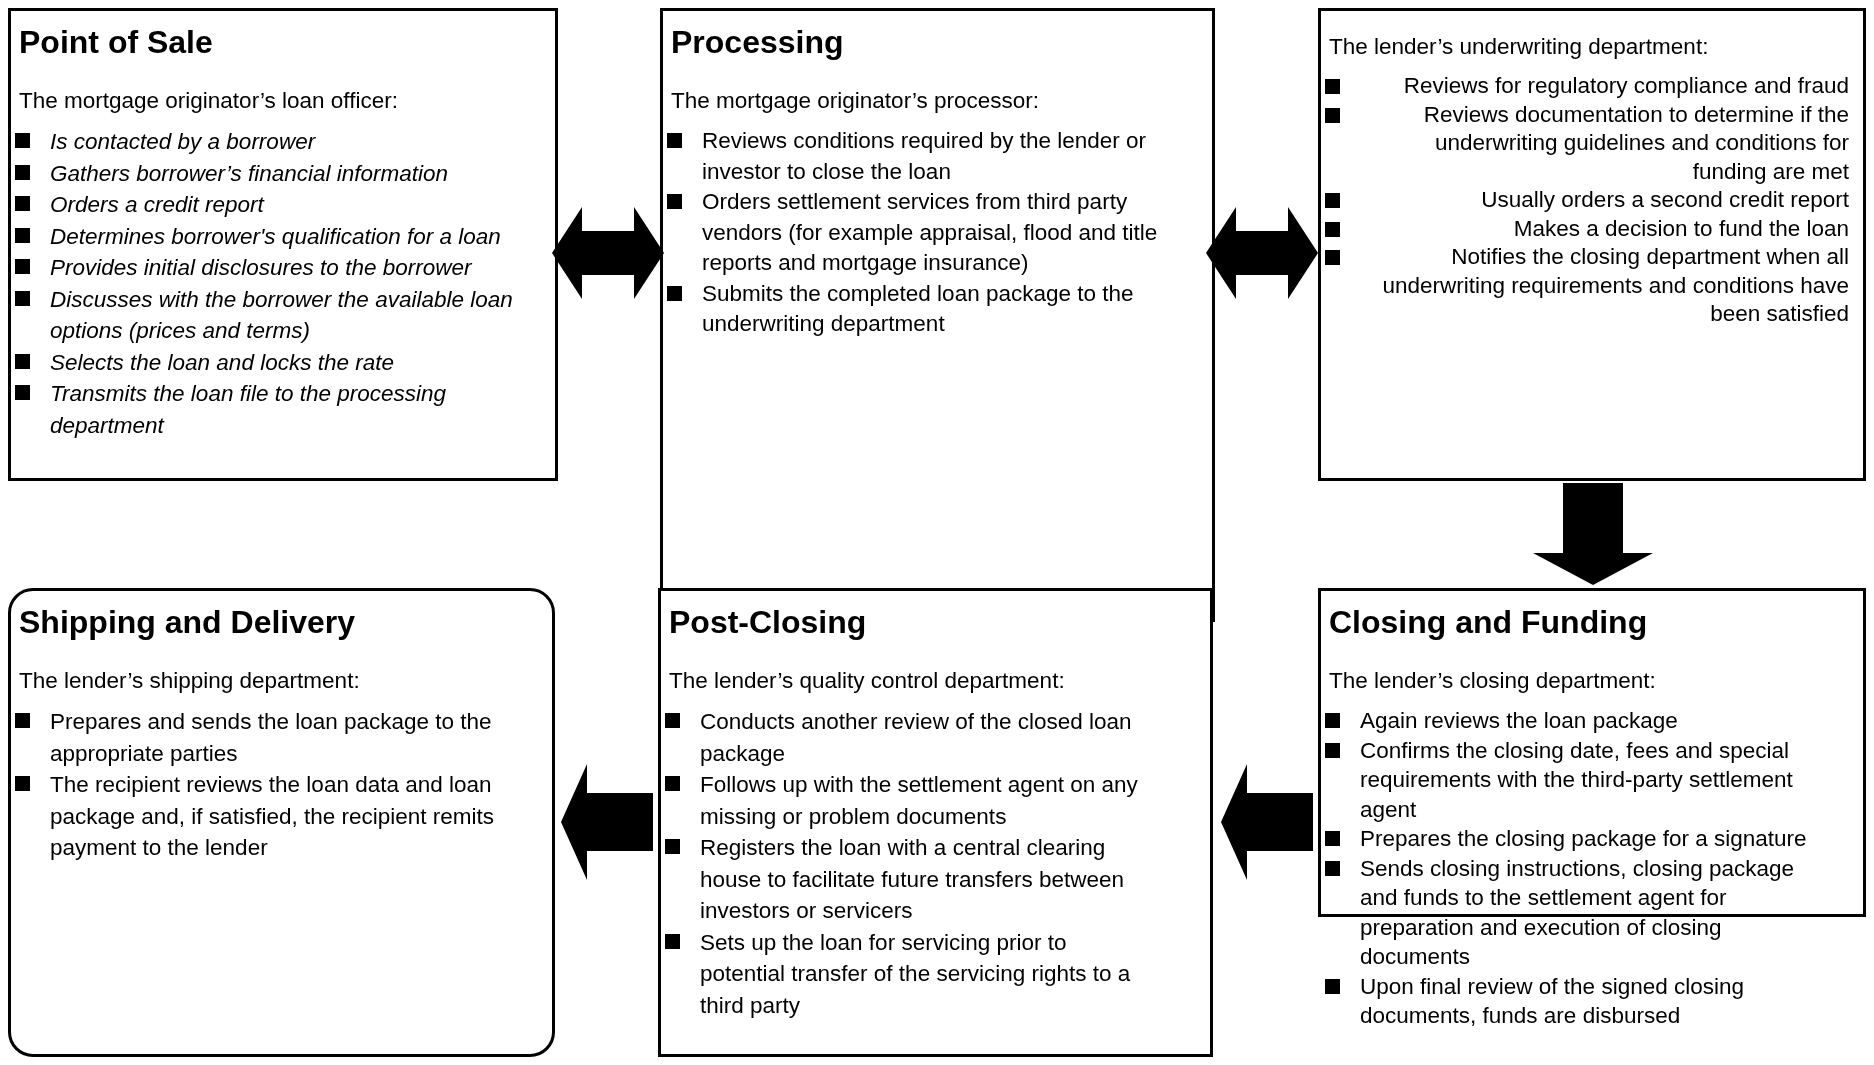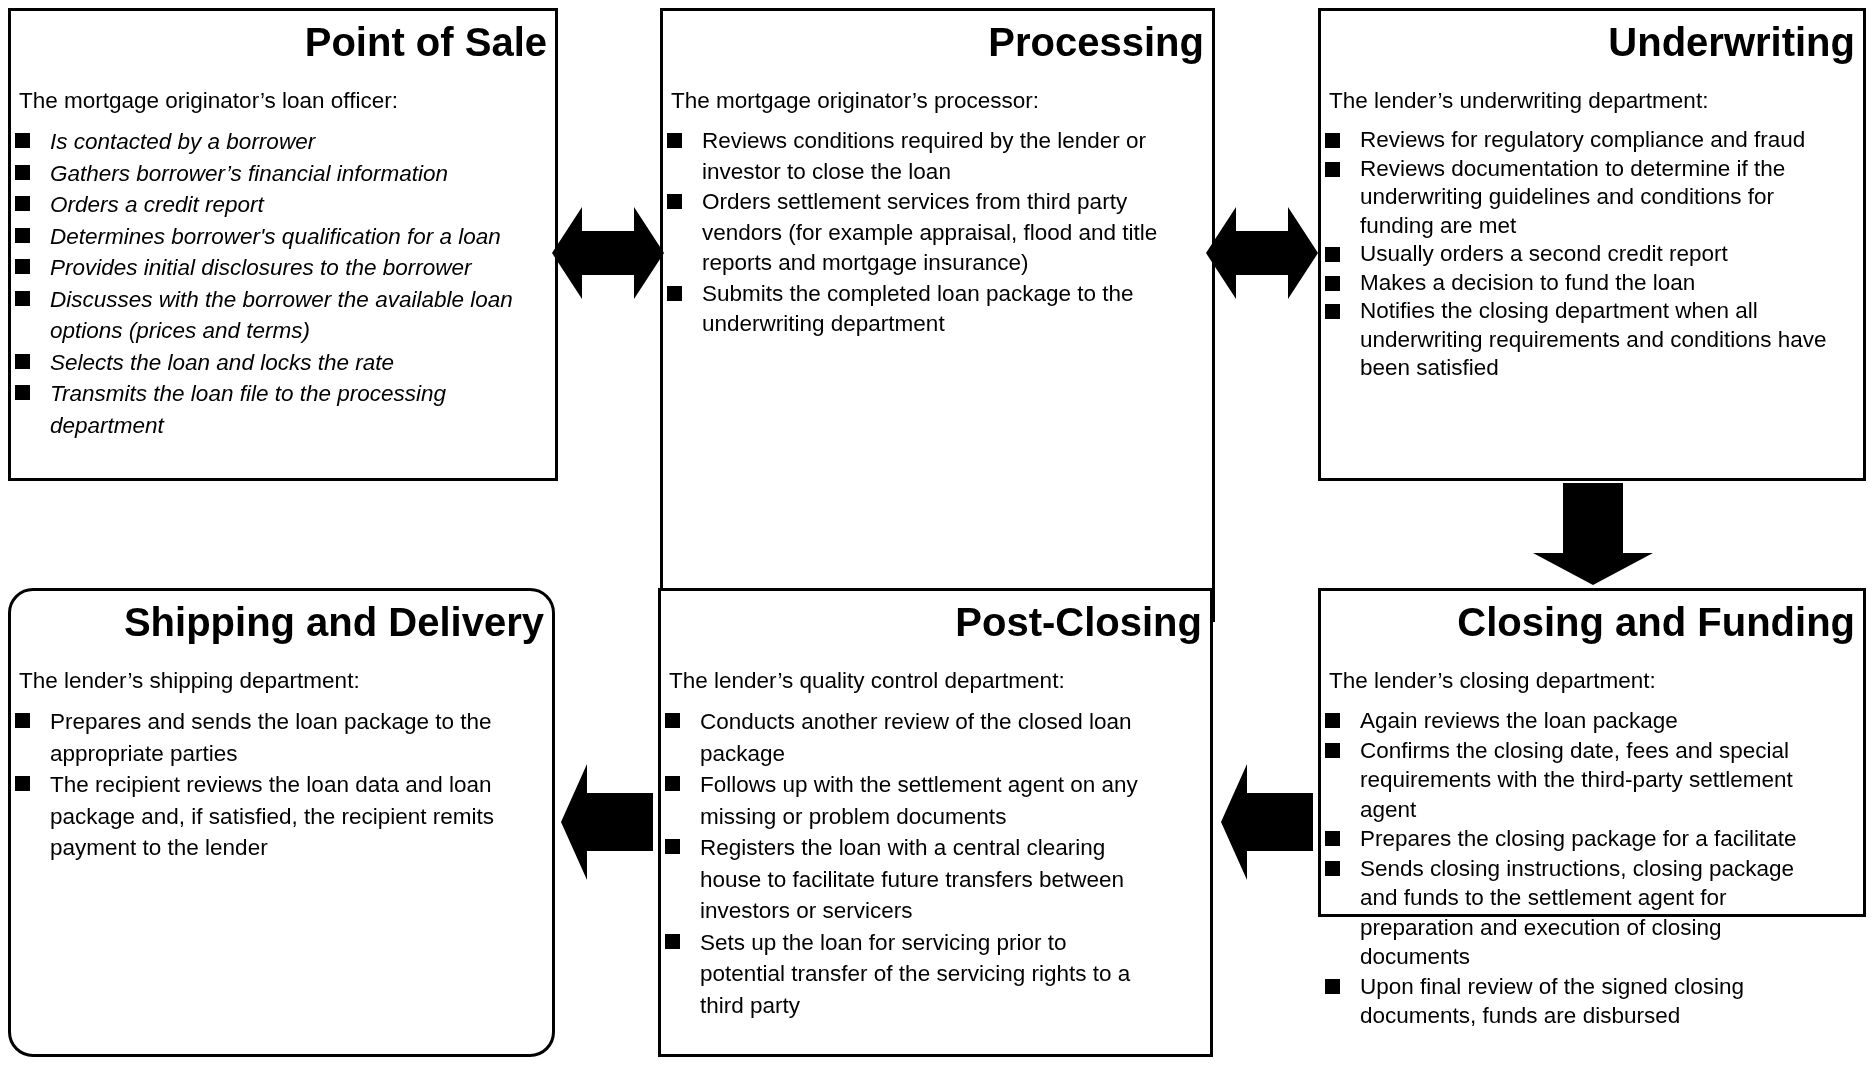--- a/index.html
+++ b/index.html
@@ -13,24 +13,24 @@
     color: #000000;
     overflow: hidden;
   }
   .box {
     position: absolute;
     border: 3px solid #000000;
     background: #ffffff;
   }
   .box-title {
     margin: 8px 8px 0 8px;
-    font-size: 40px;
+    font-size: 32px;
     line-height: 46px;
     font-weight: bold;
-    text-align: right;
+    text-align: left;
     letter-spacing: 0px;
   }
   .box-intro {
     margin: 22px 0 0 0;
     padding-left: 8px;
     font-size: 22.5px;
     line-height: 27px;
   }
   .box-list {
     list-style: none;
@@ -53,21 +53,21 @@
   
   .b1 { left: 8px;    top: 8px;   width: 550px; height: 473px; }
   .b2 { left: 660px;  top: 8px;   width: 555px; height: 614px; }
   .b3 { left: 1318px; top: 8px;   width: 548px; height: 473px; }
   .b4 { left: 8px;    top: 588px; width: 547px; height: 469px; border-radius: 25px; }
   .b5 { left: 658px;  top: 588px; width: 555px; height: 469px; }
   .b6 { left: 1318px; top: 588px; width: 548px; height: 329px; }
   
   .b1 .box-list { line-height: 31.5px; padding-right: 24px; font-style: italic; }
   .b2 .box-list { line-height: 30.5px; padding-right: 50px; }
-  .b3 .box-list { line-height: 28.5px; padding-right: 14px; }
+  .b3 .box-list { line-height: 28.5px; padding-right: 14px; text-align: right; }
   .b4 .box-list { line-height: 31.5px; padding-right: 29px; }
   .b5 .box-list { line-height: 31.5px; padding-right: 58px; }
   .b6 .box-list { line-height: 29.5px; padding-right: 26px; }
   .arrow { position: absolute; }
   .arrow svg { display: block; }
   .arrow polygon { fill: #000000; }
 </style>
 </head>
 <body>
 
@@ -93,21 +93,20 @@
     <p class="box-intro">The mortgage originator’s processor:</p>
     <ul class="box-list">
       <li><span class="sq"></span><span>Reviews conditions required by the lender or investor to close the loan</span></li>
       <li><span class="sq"></span></li>
       <li><span class="sq"></span><span>Orders settlement services from third party vendors (for example appraisal, flood and title reports and mortgage insurance)</span></li>
       <li><span class="sq"></span><span>Submits the completed loan package to the underwriting department</span></li>
     </ul>
   </section>
 
   <section class="box b3">
-    <h2 class="box-title">Underwriting</h2>
     <p class="box-intro">The lender’s underwriting department:</p>
     <ul class="box-list">
       <li><span class="sq"></span><span>Reviews for regulatory compliance and fraud</span></li>
       <li><span class="sq"></span><span>Reviews documentation to determine if the underwriting guidelines and conditions for funding are met</span></li>
       <li><span class="sq"></span><span>Usually orders a second credit report</span></li>
       <li><span class="sq"></span><span>Makes a decision to fund the loan</span></li>
       <li><span class="sq"></span><span>Notifies the closing department when all underwriting requirements and conditions have been satisfied</span></li>
     </ul>
   </section>
 
@@ -130,21 +129,21 @@
       <li><span class="sq"></span><span>Sets up the loan for servicing prior to potential transfer of the servicing rights to a third party</span></li>
     </ul>
   </section>
 
   <section class="box b6">
     <h2 class="box-title">Closing and Funding</h2>
     <p class="box-intro">The lender’s closing department:</p>
     <ul class="box-list">
       <li><span class="sq"></span><span>Again reviews the loan package</span></li>
       <li><span class="sq"></span><span>Confirms the closing date, fees and special requirements with the third-party settlement agent</span></li>
-      <li><span class="sq"></span><span>Prepares the closing package for a facilitate</span></li>
+      <li><span class="sq"></span><span>Prepares the closing package for a signature</span></li>
       <li><span class="sq"></span><span>Sends closing instructions, closing package and funds to the settlement agent for preparation and execution of closing documents</span></li>
       <li><span class="sq"></span><span>Upon final review of the signed closing documents, funds are disbursed</span></li>
     </ul>
   </section>
 
   <div class="arrow" style="left:552px; top:207px;">
     <svg width="112" height="92" viewBox="0 0 112 92" aria-hidden="true">
       <polygon points="0,46 30,0 30,24 82,24 82,0 112,46 82,92 82,68 30,68 30,92"></polygon>
     </svg>
   </div>

